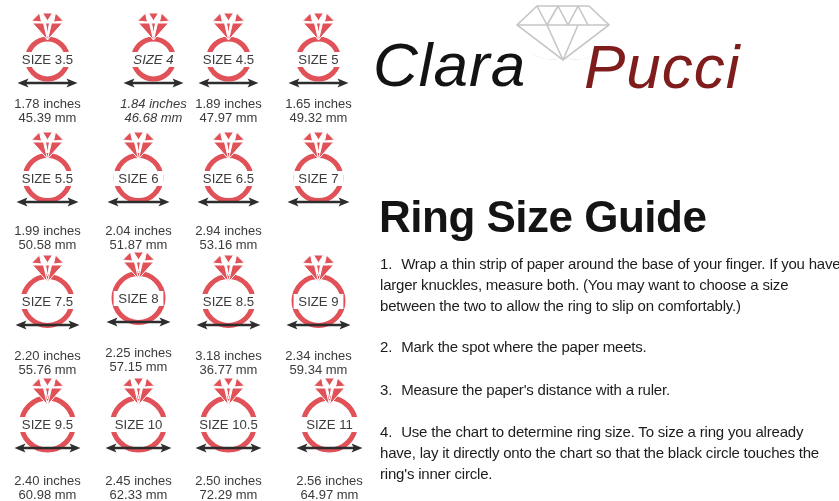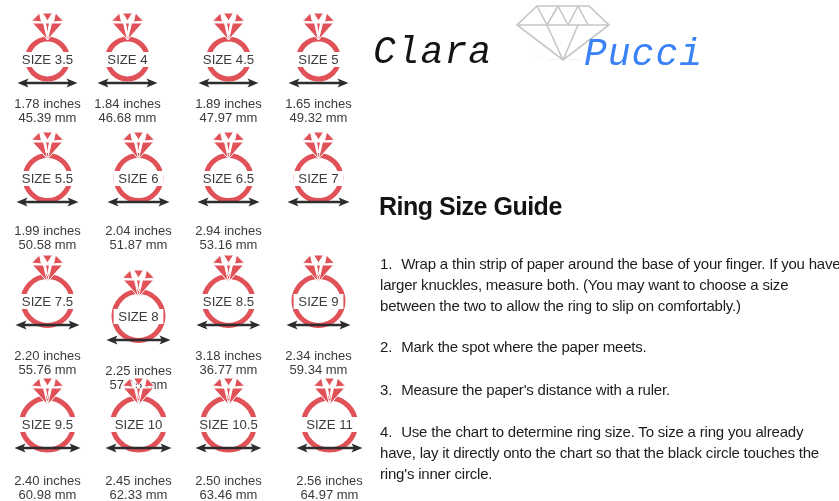--- a/index.html
+++ b/index.html
@@ -6,25 +6,25 @@
   .page{position:relative;width:839px;height:501px;background:#ffffff;overflow:hidden;
         font-family:"Liberation Sans",sans-serif;}
   
   .ring-grid{position:absolute;left:2px;top:0;width:366px;height:361px;margin-top:8px;}
   .ring-cell{position:absolute;width:91px;height:118px;}
   .ring-svg{position:absolute;left:0;top:0;}
   .ring-meas{position:absolute;left:-6px;width:103px;text-align:center;
              font-size:13px;line-height:13.5px;color:#3b3b3b;}
   
   .brand-diamond{position:absolute;left:510px;top:2px;}
-  .logo-word{position:absolute;font-family:Liberation Mono, monospace;font-style:italic;
-             font-size:38px;line-height:1;letter-spacing:1px;white-space:nowrap;}
+  .logo-word{position:absolute;font-family:Liberation Sans, sans-serif;font-style:italic;
+             font-size:62px;line-height:1;letter-spacing:1px;white-space:nowrap;}
   .logo-clara{left:373px;top:34px;color:#131313;}
   .logo-pucci{left:584px;top:36px;}
-  .guide-title{position:absolute;left:379px;top:193px;font-size:25px;font-weight:bold;
+  .guide-title{position:absolute;left:379px;top:193px;font-size:44px;font-weight:bold;
                color:#141414;letter-spacing:-0.5px;line-height:1.1;white-space:nowrap;}
   .step{position:absolute;left:380px;width:462px;font-size:15px;line-height:21px;
         color:#1c1c1c;letter-spacing:-0.2px;}
   .step .num{margin-right:9px;}
   .step-1{top:253px;}
   .step-2{top:336px;}
   .step-3{top:379px;}
   .step-4{top:421px;}
 </style>
 </head>
@@ -50,21 +50,21 @@
             <line x1="22.5" y1="72" x2="68.5" y2="72" stroke="#2d2d2d" stroke-width="2.3"></line>
             <polygon points="15.5,72 26.5,67.6 24,72 26.5,76.4"></polygon>
             <polygon points="75.5,72 64.5,67.6 67,72 64.5,76.4"></polygon>
           </g>
         </svg>
         <div class="ring-meas" style="top:86px">
           <div>1.78 inches</div>
           <div>45.39 mm</div>
         </div>
       </div>
-      <div class="ring-cell" style="left: 80px; top: 3px;">
+      <div class="ring-cell" style="left: 106px; top: 3px; font-style: italic;">
         <svg class="ring-svg" width="91" height="84" viewBox="0 0 91 84">
           <circle cx="45.5" cy="48" r="20" fill="none" stroke="#e05158" stroke-width="5"></circle>
           <g fill="#e05158" stroke="#ffffff" stroke-width="1">
             <polygon points="37.5,2 29.5,10 39.5,11"></polygon>
             <polygon points="40.5,2 50.5,2 45.5,10"></polygon>
             <polygon points="53.5,2 61.5,10 51.5,11"></polygon>
             <polygon points="30.5,12 41.5,12 45.5,29"></polygon>
             <polygon points="60.5,12 49.5,12 45.5,29"></polygon>
             <polygon points="43.5,12 47.5,12 45.5,23"></polygon>
           </g>
@@ -238,21 +238,21 @@
             <line x1="20.5" y1="72" x2="70.5" y2="72" stroke="#2d2d2d" stroke-width="2.3"></line>
             <polygon points="13.5,72 24.5,67.6 22,72 24.5,76.4"></polygon>
             <polygon points="77.5,72 66.5,67.6 69,72 66.5,76.4"></polygon>
           </g>
         </svg>
         <div class="ring-meas" style="top:96px">
           <div>2.20 inches</div>
           <div>55.76 mm</div>
         </div>
       </div>
-      <div class="ring-cell" style="left: 91px; top: 260px; text-decoration: underline;">
+      <div class="ring-cell" style="left: 91px; top: 242px; text-decoration: underline;">
         <svg class="ring-svg" width="91" height="84" viewBox="0 0 91 84">
           <circle cx="45.5" cy="48" r="24.5" fill="none" stroke="#e05158" stroke-width="5"></circle>
           <g fill="#e05158" stroke="#ffffff" stroke-width="1">
             <polygon points="37.5,2 29.5,10 39.5,11"></polygon>
             <polygon points="40.5,2 50.5,2 45.5,10"></polygon>
             <polygon points="53.5,2 61.5,10 51.5,11"></polygon>
             <polygon points="30.5,12 41.5,12 45.5,29"></polygon>
             <polygon points="60.5,12 49.5,12 45.5,29"></polygon>
             <polygon points="43.5,12 47.5,12 45.5,23"></polygon>
           </g>
@@ -379,21 +379,21 @@
           <rect x="9.649999999999999" y="41" width="71.7" height="15" fill="#ffffff"></rect>
           <text x="45.5" y="53" text-anchor="middle" font-size="13.2" fill="#3c3c3c">SIZE 10.5</text>
           <g fill="#2d2d2d">
             <line x1="19.5" y1="72" x2="71.5" y2="72" stroke="#2d2d2d" stroke-width="2.3"></line>
             <polygon points="12.5,72 23.5,67.6 21,72 23.5,76.4"></polygon>
             <polygon points="78.5,72 67.5,67.6 70,72 67.5,76.4"></polygon>
           </g>
         </svg>
         <div class="ring-meas" style="top:98px">
           <div>2.50 inches</div>
-          <div>63.46 mm</div>
+          <div>72.29 mm</div>
         </div>
       </div>
       <div class="ring-cell" style="left: 282px; top: 368px;">
         <svg class="ring-svg" width="91" height="84" viewBox="0 0 91 84">
           <circle cx="45.5" cy="48" r="26" fill="none" stroke="#e05158" stroke-width="5"></circle>
           <g fill="#e05158" stroke="#ffffff" stroke-width="1">
             <polygon points="37.5,2 29.5,10 39.5,11"></polygon>
             <polygon points="40.5,2 50.5,2 45.5,10"></polygon>
             <polygon points="53.5,2 61.5,10 51.5,11"></polygon>
             <polygon points="30.5,12 41.5,12 45.5,29"></polygon>
@@ -424,21 +424,21 @@
       <line x1="27" y1="4" x2="37" y2="23"></line>
       <line x1="37" y1="23" x2="48" y2="4"></line>
       <line x1="48" y1="4" x2="58" y2="23"></line>
       <line x1="58" y1="23" x2="68" y2="4"></line>
       <line x1="68" y1="4" x2="78" y2="23"></line>
       <line x1="37" y1="23" x2="53" y2="58"></line>
       <line x1="68" y1="23" x2="53" y2="58"></line>
     </g>
   </svg>
   <div class="logo-word logo-clara">Clara</div>
-  <div class="logo-word logo-pucci" id="pucciWord" style="color: #3b82f6;">Pucci</div>
+  <div class="logo-word logo-pucci" id="pucciWord" style="color: #7f1d1d;">Pucci</div>
 
   <div class="guide-title">Ring Size Guide</div>
 
   <div class="step step-1"><span class="num">1.</span><span>Wrap a thin strip of paper around the base of your finger. If you have larger knuckles, measure both. (You may want to choose a size between the two to allow the ring to slip on comfortably.)</span></div>
 
   <div class="step step-2"><span class="num">2.</span><span>Mark the spot where the paper meets.</span></div>
 
   <div class="step step-3"><span class="num">3.</span><span>Measure the paper's distance with a ruler.</span></div>
 
   <div class="step step-4"><span class="num">4.</span><span>Use the chart to determine ring size. To size a ring you already have, lay it directly onto the chart so that the black circle touches the ring's inner circle.</span></div>

